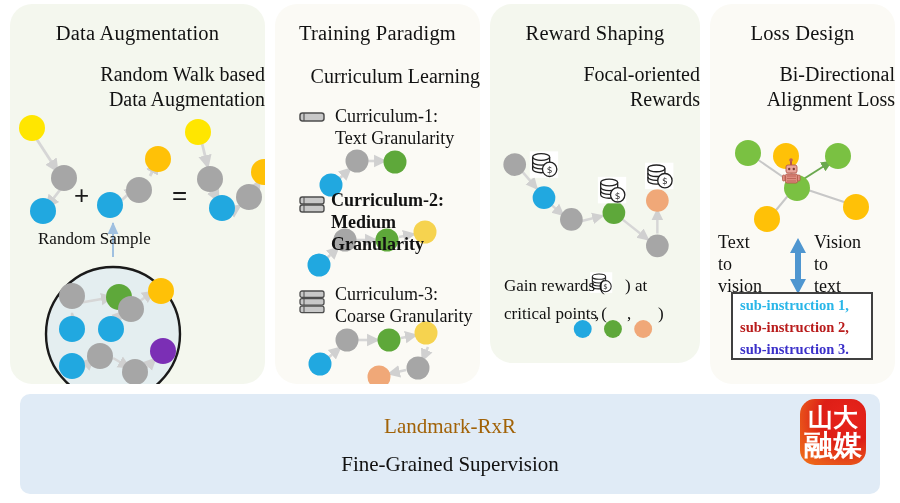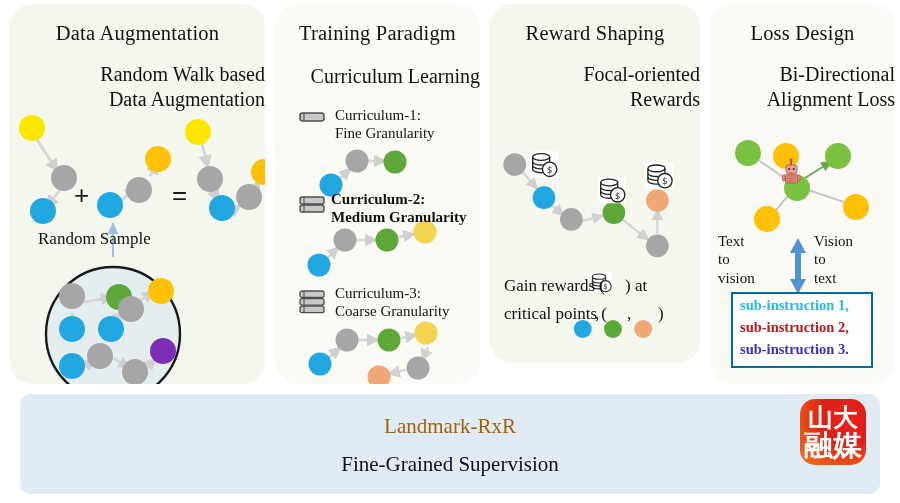--- a/index.html
+++ b/index.html
@@ -56,27 +56,27 @@
   #logo .lg-row{
     position:absolute;left:0;right:0;
     display:flex;justify-content:center;gap:1px;
     font-family:"DejaVu Sans", sans-serif;
     font-weight:bold;color:#ffffff;
   }
   #logo .r1{top:6px;font-size:25px;line-height:26px;}
   #logo .r2{top:33px;font-size:29px;line-height:26px;}
 
   
-  .lbl{position:absolute;font-size:15px;color:#111;line-height:1.22;}
+  .lbl{position:absolute;font-size:18px;color:#111;line-height:1.22;}
   .lbl.big{font-size:17px;}
   .cen{text-align:left;}
 
   .subbox{
-    position:absolute;left:731px;top:292px;width:142px;height:76px;
-    border:2px solid #0369a1;background:#ffffff;box-sizing:border-box;
+    position:absolute;left:731px;top:292px;width:142px;height:68px;
+    border:2px solid #404040;background:#ffffff;box-sizing:border-box;
   }
   .subbox div{
     font-family:"Liberation Serif", serif;
     font-weight:bold;font-size:14.5px;line-height:1.52;padding-left:7px;
   }
   .si1{color:#29b6e8;}
   .si2{color:#b91c1c;}
   .si3{color:#3b30c9;}
 
   .plus,.equals{
@@ -222,21 +222,21 @@
         <circle cx="72" cy="336" r="11.5" fill="#a6a6a6"></circle>
         <circle cx="114" cy="336" r="11.5" fill="#5ea83a"></circle>
         <circle cx="151" cy="329" r="11.5" fill="#f6d34f"></circle>
         <circle cx="143" cy="364" r="11.5" fill="#a6a6a6"></circle>
         <circle cx="104" cy="373" r="11.5" fill="#f0a878"></circle>
       </g>
     </svg>
 
     <div class="lbl" style="left:60px;top:102px;">
       <span>Curriculum-1:</span><br>
-      <span>Fine Granularity</span>
+      <span>Text Granularity</span>
     </div>
     <div class="lbl" style="left:56px;top:186px;font-weight:bold;">
       <span>Curriculum-2:</span><br>
       <span>Medium Granularity</span>
     </div>
     <div class="lbl" style="left:60px;top:280px;">
       <span>Curriculum-3:</span><br>
       <span>Coarse Granularity</span>
     </div>
   </div>

